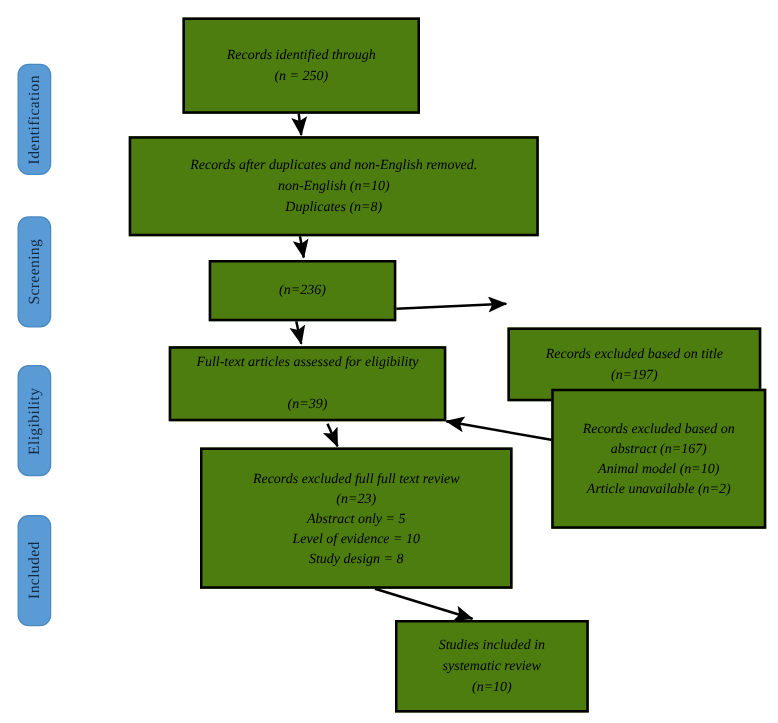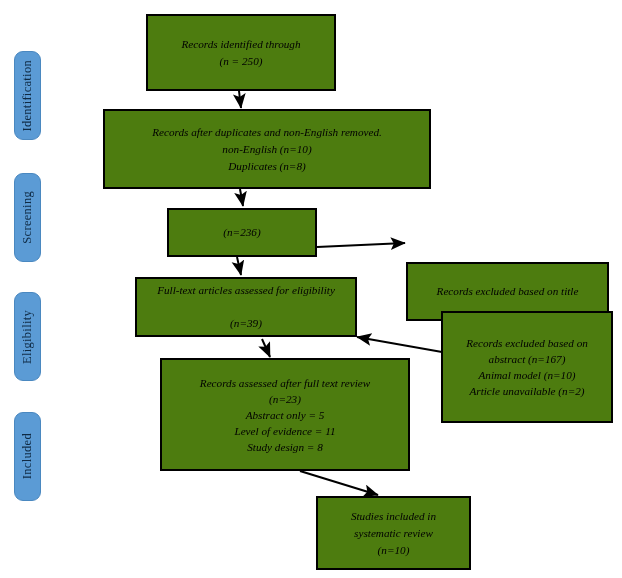--- a/index.html
+++ b/index.html
@@ -114,39 +114,40 @@
     <span class="line">non-English (n=10)</span>
     <span class="line">Duplicates (n=8)</span>
   </div>
 
   <div class="box" style="left:167px;top:208px;width:150px;height:49px;">
     <span class="line">(n=236)</span>
   </div>
 
   <div class="box" style="left:406px;top:234px;width:203px;height:59px;margin-top:28px;">
     <span class="line">Records excluded based on title</span>
+    <span class="line">(n=197)</span>
   </div>
 
   <div class="box" style="left:135px;top:277px;width:222px;height:60px;justify-content:space-between;">
     <span class="line">Full-text articles assessed for eligibility</span>
     <span class="line">(n=39)</span>
   </div>
 
   <div class="box tight" style="left:441px;top:311px;width:172px;height:112px;">
     <span class="line">Records excluded based on</span>
     <span class="line">abstract (n=167)</span>
     <span class="line">Animal model (n=10)</span>
     <span class="line">Article unavailable (n=2)</span>
   </div>
 
   <div class="box tight" style="left:160px;top:358px;width:250px;height:113px;">
-    <span class="line">Records assessed after full text review</span>
+    <span class="line">Records excluded full full text review</span>
     <span class="line">(n=23)</span>
     <span class="line">Abstract only = 5</span>
-    <span class="line">Level of evidence = 11</span>
+    <span class="line">Level of evidence = 10</span>
     <span class="line">Study design = 8</span>
   </div>
 
   <div class="box" style="left:316px;top:496px;width:155px;height:74px;">
     <span class="line">Studies included in</span>
     <span class="line">systematic review</span>
     <span class="line">(n=10)</span>
   </div>
 
 </div>

